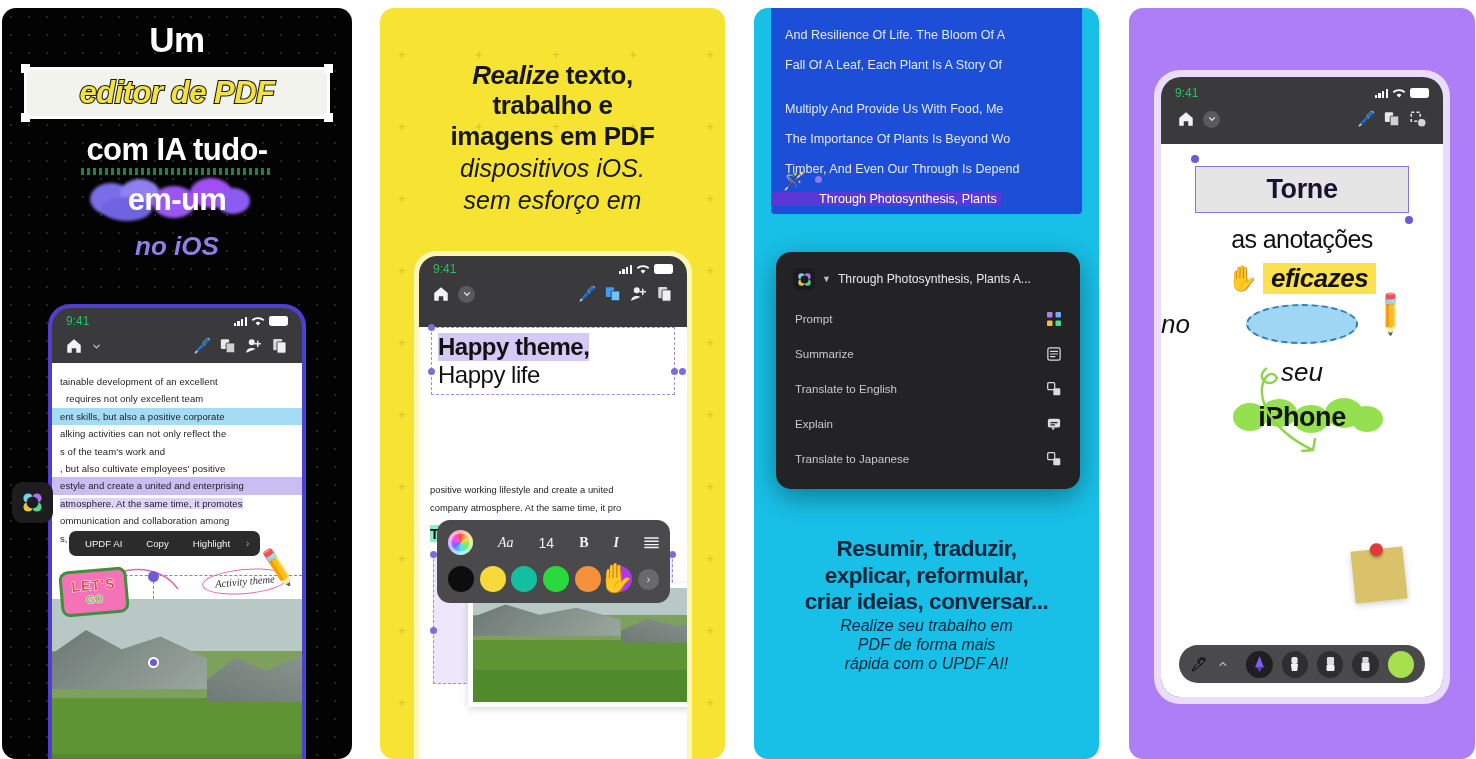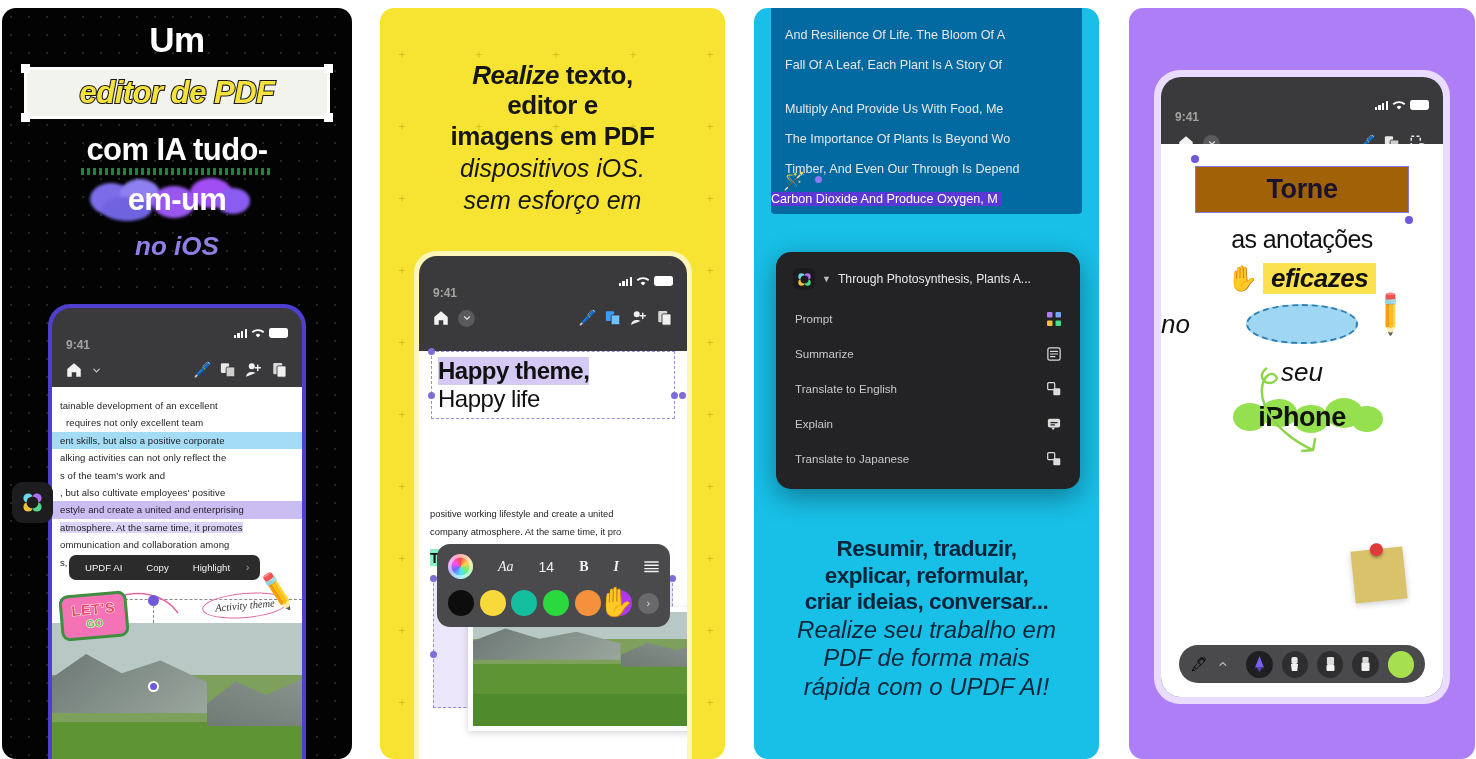--- a/index.html
+++ b/index.html
@@ -44,21 +44,21 @@
   .p1-l4 { position: relative; color: #fff; font-size: 31px; font-weight: 800; line-height: 46px; letter-spacing: -.6px; }
   .p1-l5 { color: #8f7fe8; font-size: 26px; font-style: italic; font-weight: 600; margin-top: 8px; }
 
   
   .p1-phone {
     position: absolute; left: 46px; top: 296px; width: 258px; height: 455px;
     background: #4e3fd0; border-radius: 22px 22px 0 0; padding: 4px 4px 0;
   }
   .p1-screen { background: #3a3a3c; border-radius: 19px 19px 0 0; height: 100%; overflow: hidden; }
   .statusbar { display: flex; align-items: center; justify-content: space-between; padding: 6px 14px 2px; }
-  .statusbar .clk { color: #a3a3a3; font-size: 12px; font-weight: 700; margin-top: 24px; }
+  .statusbar .clk { color: #22c55e; font-size: 12px; font-weight: 400; }
   .sb-ico { display: flex; gap: 4px; align-items: center; }
   .bars { display: flex; align-items: flex-end; gap: 1.3px; }
   .bars i { width: 2.4px; background: #fff; display: block; border-radius: .5px; }
   .bars i:nth-child(1){height:3px} .bars i:nth-child(2){height:5px}
   .bars i:nth-child(3){height:7px} .bars i:nth-child(4){height:9px}
   .batt { width: 19px; height: 9.5px; background: #fff; border-radius: 2.4px; }
   .apptoolbar { display: flex; align-items: center; padding: 7px 13px 8px; gap: 8px; }
   .tb-spacer { flex: 1; }
   .tb-ic { width: 18px; height: 18px; display: inline-block; }
   .docarea { background: #fff; height: 100%; padding: 10px 0 0; position: relative; }
@@ -141,50 +141,50 @@
   .p2-h3 { font-size: 15px; font-weight: 700; color: #111; padding-left: 11px; margin-top: 8px; letter-spacing: -.3px; }
   .imgsel { position: relative; margin: 12px 14px 0; border: 1.3px dashed #9a8fd8; height: 130px; background: #ece7fb; }
   .imgsel .dot { position: absolute; width: 7px; height: 7px; border-radius: 50%; background: #7c6ed6; }
   .innerphoto { position: absolute; left: 34px; top: 28px; right: -44px; bottom: -24px;
     background: #fff; padding: 5px; box-shadow: 0 2px 7px rgba(0,0,0,.16); }
 
   
   #panel3 { width: 345px; height: 751px; margin-left: 29px; margin-top: 8px; background: #18c0e8; }
   .p3-dark {
     position: absolute; left: 17px; right: 17px; top: 0; height: 206px;
-    background: #0369a1; border-radius: 0 0 4px 4px; overflow: hidden; padding-top: 12px;
+    background: #1d4ed8; border-radius: 0 0 4px 4px; overflow: hidden; padding-top: 12px;
   }
   .p3-ln { color: #e7e7e7; font-size: 12.6px; line-height: 30px; white-space: nowrap; padding-left: 14px; }
   .p3-sel { background: #5b38d6; color: #fff; }
   .wand { position: absolute; left: 12px; top: 162px; font-size: 18px; z-index: 4; }
   .selhandle { position: absolute; width: 7px; height: 7px; border-radius: 50%; background: #8d78f0; }
   .aimenu {
     position: absolute; left: 22px; top: 244px; width: 304px; background: #232325;
     border-radius: 15px; padding: 9px 0 13px; box-shadow: 0 8px 28px rgba(0,0,0,.38); z-index: 8;
   }
   .aihdr { display: flex; align-items: center; gap: 7px; padding: 7px 17px 11px; }
   .aihdr .logo { width: 22px; height: 22px; border-radius: 6px; background: #1b1b1d;
     display:flex; align-items:center; justify-content:center; }
   .aihdr .cv { color: #bdbdbd; font-size: 9px; }
   .aihdr .txt { color: #e9e9e9; font-size: 12.2px; }
   .aiitem { display: flex; align-items: center; justify-content: space-between; padding: 10.5px 19px; }
   .aiitem .lbl { color: #c9c9c9; font-size: 11.6px; }
   .p3-foot { position: absolute; left: 0; right: 0; top: 528px; text-align: center; color: #07253a; padding: 0 14px; }
   .p3-foot .b { font-size: 22.5px; font-weight: 800; line-height: 1.18; letter-spacing: -.5px; }
-  .p3-foot .i { font-size: 24px; font-style: italic; font-weight: 500; line-height: 1.2; }
+  .p3-foot .i { font-size: 16px; font-style: italic; font-weight: 500; line-height: 1.2; }
 
   
   #panel4 { width: 346px; height: 751px; margin-left: 30px; margin-top: 8px; background: #ad7ef6; }
   .p4-phone {
     position: absolute; left: 25px; top: 62px; width: 296px; height: 634px;
     background: #eadcff; border-radius: 26px; padding: 7px;
   }
   .p4-screen { background: #3a3a3c; border-radius: 20px; height: 100%; overflow: hidden; position: relative; }
   .p4-doc { background: #fff; position: absolute; left: 0; right: 0; top: 67px; bottom: 0; }
-  .p4-sel { position: relative; margin: 22px 34px 0; background: #a16207; text-align: center;
+  .p4-sel { position: relative; margin: 22px 34px 0; background: #e5e5e5; text-align: center;
             padding: 7px 0; border: 1.2px solid #8b74e0; }
   .p4-sel .dot { position: absolute; width: 8px; height: 8px; border-radius: 50%; background: #6f59d8; }
   .p4-sel .t { font-size: 27px; font-weight: 800; color: #1a1330; letter-spacing: -.4px; }
   .p4-l2 { text-align: center; font-size: 25px; color: #111; margin-top: 12px; letter-spacing: -.6px; }
   .p4-l3wrap { display: flex; align-items: center; justify-content: center; gap: 4px; margin-top: 9px; }
   .p4-l3 { background: #fbe14e; font-size: 26px; font-style: italic; font-weight: 700;
            color: #111; padding: 0 8px; letter-spacing: -.5px; }
   .p4-l4wrap { position: relative; height: 48px; margin-top: 6px; }
   .p4-ell { position: absolute; left: 50%; top: 4px; transform: translateX(-50%);
             width: 112px; height: 40px; border-radius: 50%; background: #9fd6f3;
@@ -372,21 +372,21 @@
       <i style="left:18px;top:616px">+</i>
         <i style="left:326px;top:616px">+</i>
       <i style="left:18px;top:688px">+</i>
         <i style="left:326px;top:688px">+</i>
     </div>
 
     <div class="p2-head">
       <div class="r">
         <span class="it">Realize </span><span>texto,</span>
       </div>
-      <div class="r">editor e</div>
+      <div class="r">trabalho e</div>
       <div class="r">imagens em PDF</div>
       <div class="sub">dispositivos iOS.</div>
       <div class="sub">sem esforço em</div>
     </div>
 
     <div class="p2-phone">
       <div class="p2-screen">
         <div class="statusbar">
           <span class="clk">9:41</span>
           <span class="sb-ico">
@@ -484,20 +484,21 @@
   </div>
 
   <div class="panel" id="panel3">
     <div class="p3-dark">
       <div class="p3-ln">And Resilience Of Life. The Bloom Of A</div>
       <div class="p3-ln">Fall Of A Leaf, Each Plant Is A Story Of</div>
       <div class="p3-ln" style="height:14px"></div>
       <div class="p3-ln">Multiply And Provide Us With Food, Me</div>
       <div class="p3-ln">The Importance Of Plants Is Beyond Wo</div>
       <div class="p3-ln">Timber, And Even Our Through Is Depend</div>
+      <div class="p3-ln" style="padding-left:0"><span class="p3-sel" style="padding-left:48px;padding-right:4px">Through Photosynthesis, Plants</span></div>
       <div class="p3-ln" style="padding-left:0"><span class="p3-sel" style="padding-right:4px">Carbon Dioxide And Produce Oxygen, M</span></div>
       <span class="wand">🪄</span>
       <span class="selhandle" style="left:44px;top:168px"></span>
     </div>
 
     <div class="aimenu">
       <div class="aihdr">
         <span class="logo">
           <svg width="17" height="17" viewBox="0 0 40 40">
             <circle cx="13" cy="13" r="7.5" fill="#6fd6e8"></circle>

